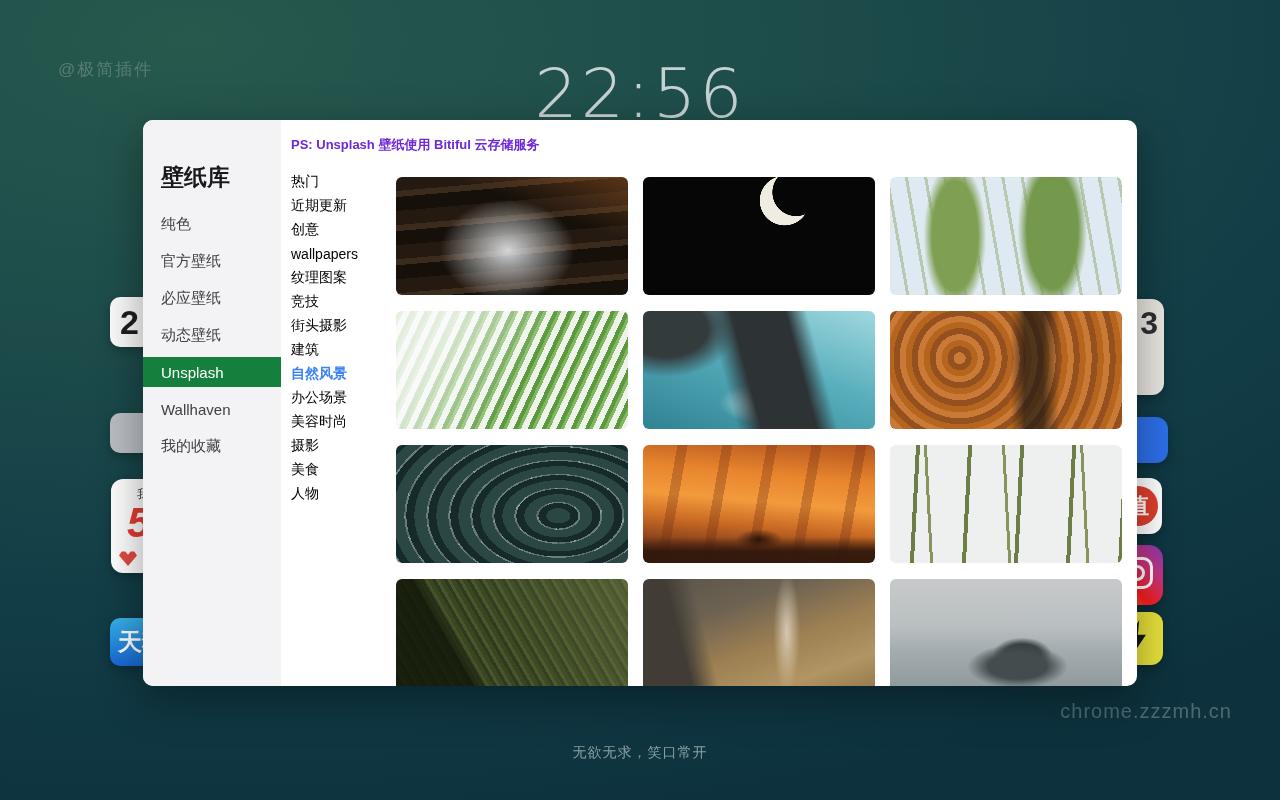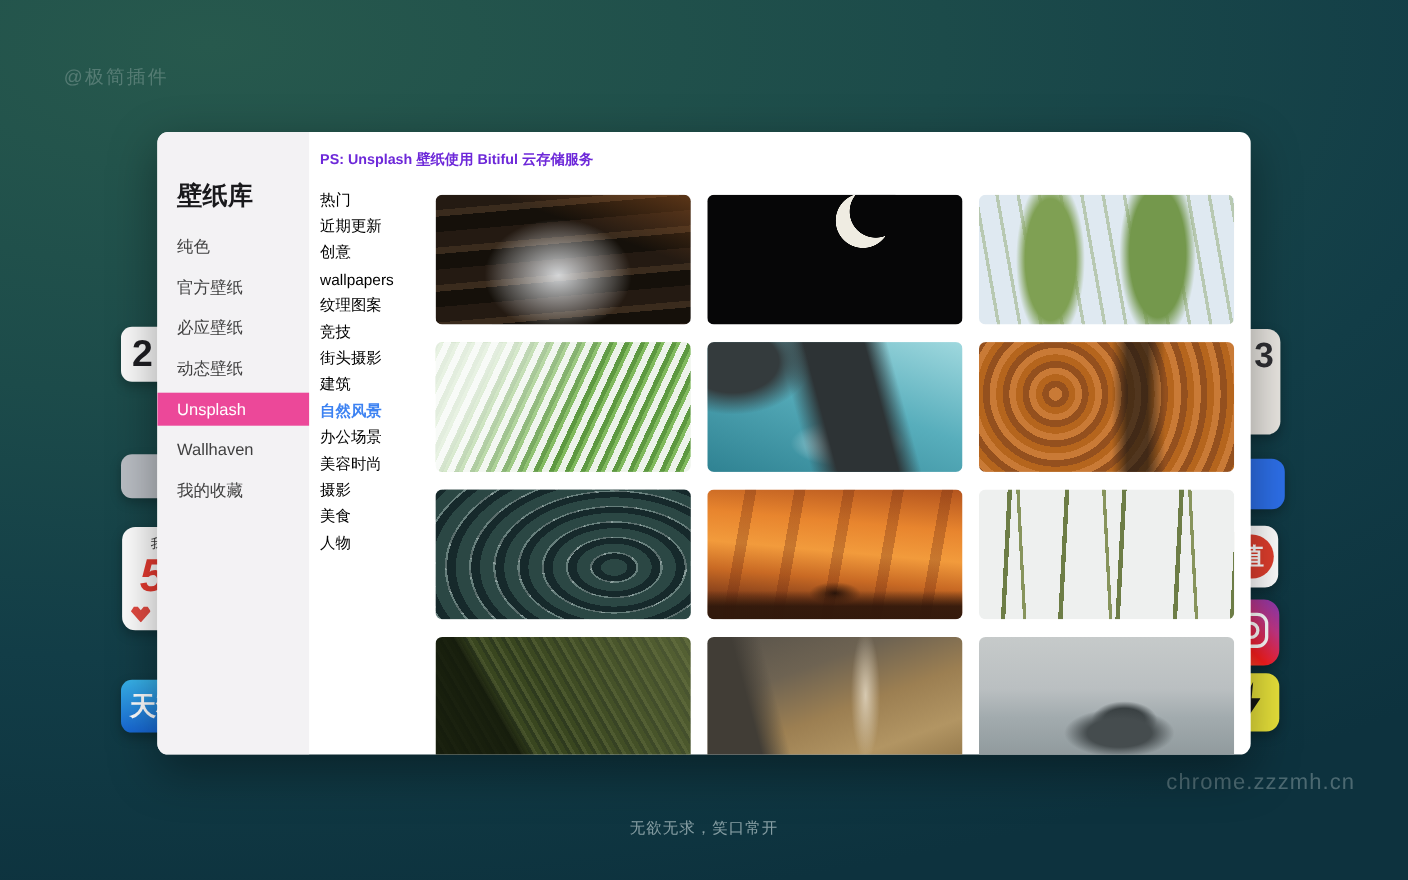--- a/index.html
+++ b/index.html
@@ -37,21 +37,21 @@
   .yellow-icon{left:1092px;top:612px;width:71px;height:53px;background:#e7e13a;border-radius:12px;}
   .bolt{position:absolute;right:13px;top:8px;width:27px;height:37px;background:#151515;
     clip-path:polygon(60% 0,18% 55%,45% 55%,30% 100%,85% 40%,55% 40%);}
   
   .modal{position:absolute;left:143px;top:120px;width:994px;height:566px;background:#fff;border-radius:10px;
     box-shadow:0 14px 44px rgba(0,0,0,.38);display:flex;overflow:hidden;z-index:5;}
   .sidebar{width:138px;background:#f3f2f4;padding-top:42px;box-sizing:border-box;flex-shrink:0;}
   .modal-title{margin:0 0 16px 18px;font-size:23px;font-weight:700;color:#19191c;}
   .src-list,.cats{list-style:none;margin:0;padding:0;}
   .src-item{height:30px;margin-bottom:7px;display:flex;align-items:center;padding-left:18px;font-size:15px;color:#404040;cursor:pointer;}
-  .src-item.selected{background:#ec4899;color:#fff;}
+  .src-item.selected{background:#15803d;color:#fff;}
   .content{flex:1;position:relative;}
   .note{position:absolute;left:10px;top:16px;margin:0;font-size:13px;color:#6d28d9;font-weight:bold;}
   .cats{position:absolute;left:10px;top:50px;}
   .cat-item{height:24px;display:flex;align-items:center;font-size:14px;color:#000000;cursor:pointer;}
   .cat-item.selected{color:#3c82f2;font-weight:600;}
   .grid{position:absolute;left:115px;top:57px;width:726px;display:grid;
     grid-template-columns:repeat(3,232px);grid-auto-rows:118px;column-gap:15px;row-gap:16px;}
   .tile{border-radius:6px;cursor:pointer;background:#ddd;}
   
   .tile-waterfall{background:
@@ -103,20 +103,21 @@
     radial-gradient(30% 26% at 55% 74%, #454c4e 0 42%, transparent 72%),
     radial-gradient(16% 18% at 57% 64%, #3a4143 0 50%, transparent 80%),
     linear-gradient(180deg, #c6caca 0%, #babfc1 40%, #a2abae 62%, #8b9598 100%);}
 </style>
 </head>
 <body>
 
 <div class="stage">
 
   <div class="watermark">@极简插件</div>
+  <div class="clock">22:56</div>
   <div class="motto">无欲无求，笑口常开</div>
   <div class="site">chrome.zzzmh.cn</div>
 
   <div class="di calendar-widget">
     <span>2</span>
   </div>
   <div class="di gray-widget"></div>
   <div class="di red-widget">
     <span class="rw-label">我</span>
     <span class="rw-five">5</span>

